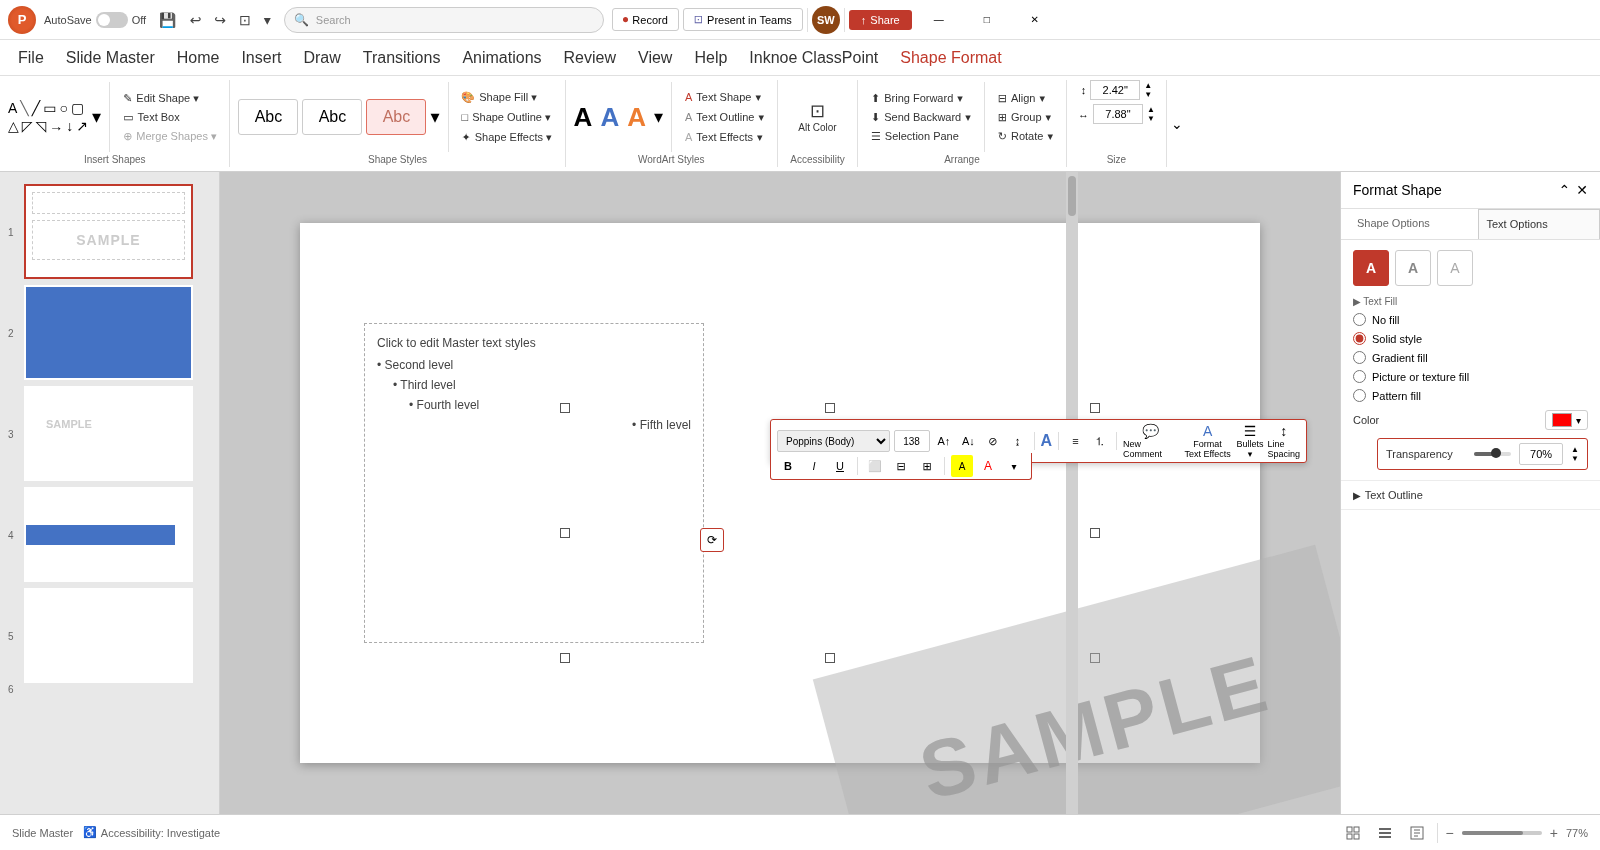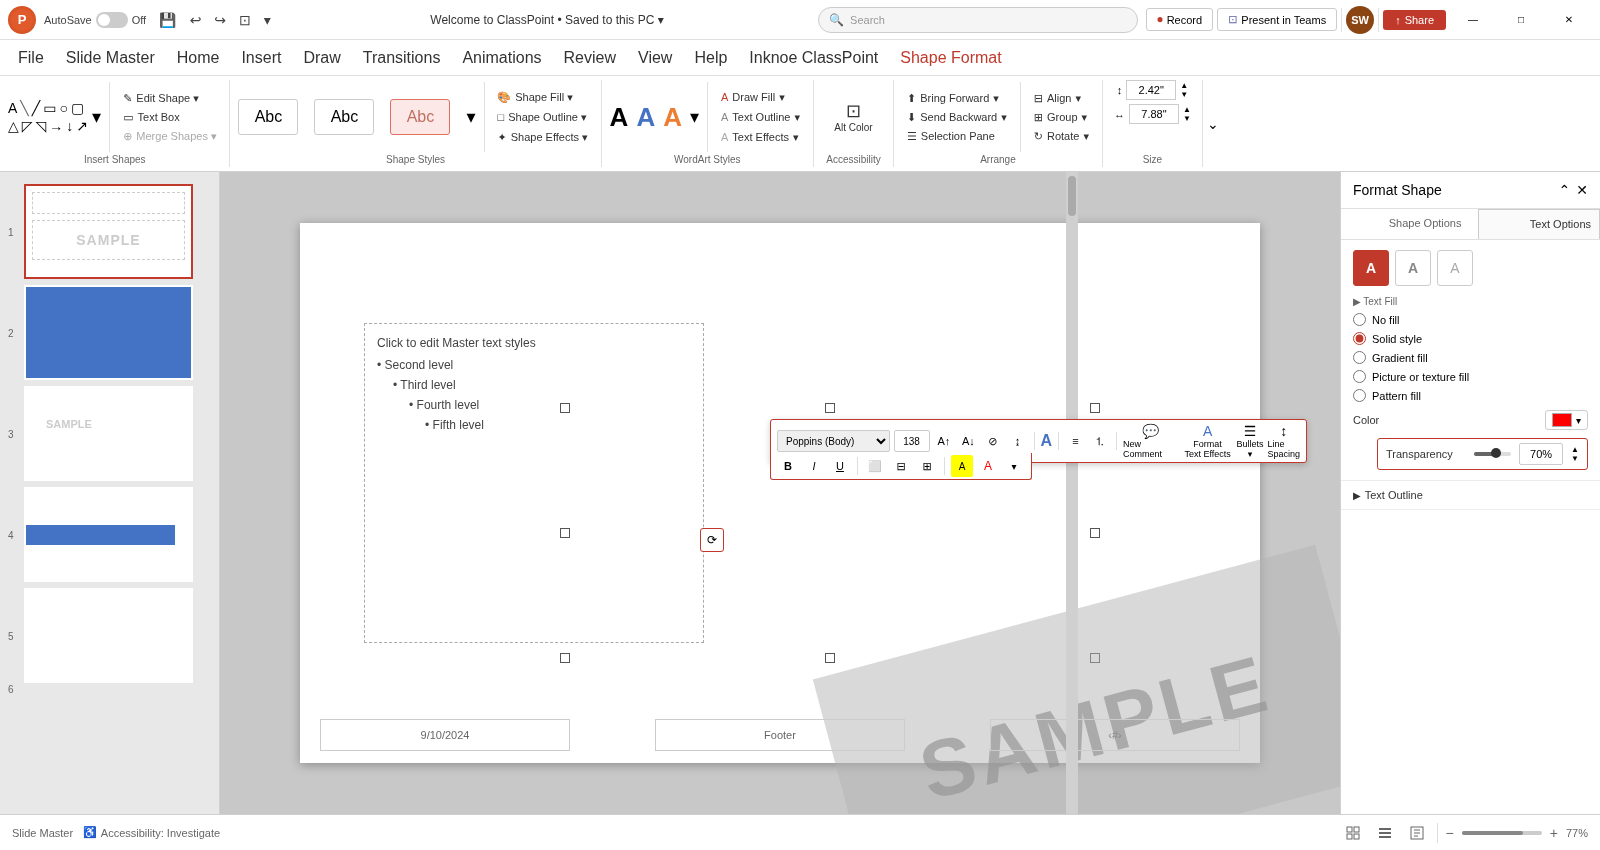--- a/index.html
+++ b/index.html
@@ -197,21 +197,21 @@
     .right-panel {
       width: 260px; background: white; border-left: 1px solid #d0d0d0;
       display: flex; flex-direction: column; overflow-y: auto;
     }
     .panel-header {
       display: flex; align-items: center; justify-content: space-between;
       padding: 10px 12px; font-size: 14px; font-weight: 500; border-bottom: 1px solid #e0e0e0;
     }
     .panel-tabs { display: flex; border-bottom: 1px solid #e0e0e0; }
     .panel-tab {
-      flex: 1; text-align: right; padding: 8px; font-size: 11px; cursor: pointer;
+      flex: 1; text-align: left; padding: 8px; font-size: 11px; cursor: pointer;
       color: #666; border-bottom: 2px solid transparent; margin-left: 8px;
     }
     .panel-tab.active { border-bottom-color: #c0392b; color: #333; font-weight: 500; background: #fafafa; border: 1px solid #ccc; border-bottom: none; }
     .panel-section { padding: 10px 12px; border-bottom: 1px solid #ececec; }
 
     
     .text-icons-row { display: flex; gap: 6px; margin-bottom: 10px; }
     .text-icon-btn {
       width: 36px; height: 36px; display: flex; align-items: center; justify-content: center;
       border: 1px solid #ccc; border-radius: 3px; cursor: pointer; font-size: 14px;
@@ -289,26 +289,20 @@
       <div class="knob"></div>
     </div>
     <span>Off</span>
   </div>
   <div class="quick-access">
     <div class="undo-btn">💾</div>
     <div class="undo-btn">↩</div>
     <div class="undo-btn">↪</div>
     <div class="undo-btn">⊡</div>
     <div class="undo-btn">▾</div>
-  </div>
-  <div class="title-bar-filename">
-    <span>Welcome to ClassPoint</span>
-    <span> • </span>
-    <span>Saved to this PC</span>
-    <span> ▾</span>
   </div>
   <div class="title-bar-search">
     <span>🔍</span>
     <span style="color:#999;font-size:11px;">Search</span>
   </div>
   <div class="title-bar-actions">
     <div class="record-btn">
       <span style="color:#c0392b;">⏺</span>
       <span>Record</span>
     </div>
@@ -385,21 +379,21 @@
           <span>⊕</span>
           <span>Merge Shapes ▾</span>
         </div>
       </div>
     </div>
     <div class="ribbon-group-label">Insert Shapes</div>
   </div>
 
   <div class="ribbon-group" style="min-width:200px;">
     <div class="ribbon-group-content">
-      <div style="display:flex;gap:16px;align-items:center;">
+      <div style="display:flex;gap:4px;align-items:center;">
         <div class="shape-style-box">
           <span style="font-size:16px;">Abc</span>
         </div>
         <div class="shape-style-box">
           <span style="font-size:16px;">Abc</span>
         </div>
         <div class="shape-style-box active">
           <span style="font-size:16px;color:#c07060;">Abc</span>
         </div>
         <div style="font-size:18px;cursor:pointer;">▾</div>
@@ -428,21 +422,21 @@
       <div style="display:flex;gap:8px;align-items:center;">
         <span class="wordart-a black">A</span>
         <span class="wordart-a blue">A</span>
         <span class="wordart-a orange">A</span>
         <div style="font-size:18px;cursor:pointer;">▾</div>
       </div>
       <div class="ribbon-sep"></div>
       <div style="display:flex;flex-direction:column;gap:3px;">
         <div class="ribbon-small-btn">
           <span style="color:#c0392b;">A</span>
-          <span>Draw Fill</span>
+          <span>Text Shape</span>
           <span> ▾</span>
         </div>
         <div class="ribbon-small-btn">
           <span style="color:#888;">A</span>
           <span>Text Outline</span>
           <span> ▾</span>
         </div>
         <div class="ribbon-small-btn">
           <span style="color:#aaa;">A</span>
           <span>Text Effects</span>
@@ -597,21 +591,21 @@
             <span>Second level</span>
           </li>
           <li style="padding-left:16px;">
             <span>• </span>
             <span>Third level</span>
           </li>
           <li style="padding-left:32px;">
             <span>• </span>
             <span>Fourth level</span>
           </li>
-          <li style="padding-left:48px;">
+          <li style="padding-left:48px;text-align:right;">
             <span>• </span>
             <span>Fifth level</span>
           </li>
         </ul>
       </div>
 
       <div style="position:absolute;top:185px;left:265px;width:530px;height:250px;">
 
         <div style="position:absolute;top:-5px;left:50%;transform:translateX(-50%);width:10px;height:10px;background:white;border:1px solid #555;border-radius:50%;cursor:pointer;"></div>
         <div style="position:absolute;top:-5px;left:-5px;width:10px;height:10px;background:white;border:1px solid #555;"></div>
@@ -673,31 +667,20 @@
         <div class="ft-divider"></div>
         <button class="ft-btn">⬜</button>
         <button class="ft-btn">⊟</button>
         <button class="ft-btn">⊞</button>
         <div class="ft-divider"></div>
         <button class="ft-btn" style="background:#FFFF00;font-size:10px;">A</button>
         <button class="ft-btn" style="color:#FF0000;font-size:12px;">A</button>
         <button class="ft-btn" style="font-size:10px;">▾</button>
       </div>
 
-      <div class="slide-footer">
-        <div class="footer-box">
-          <span>9/10/2024</span>
-        </div>
-        <div class="footer-box">
-          <span>Footer</span>
-        </div>
-        <div class="footer-box">
-          <span style="color:#888;">‹#›</span>
-        </div>
-      </div>
     </div>
 
     <div style="position:absolute;right:262px;bottom:0;width:12px;height:20px;background:#d0d0d0;">
       <div style="font-size:8px;text-align:center;color:#888;line-height:20px;">▼</div>
     </div>
   </div>
 
   <div class="right-panel">
 
     <div class="panel-header">

